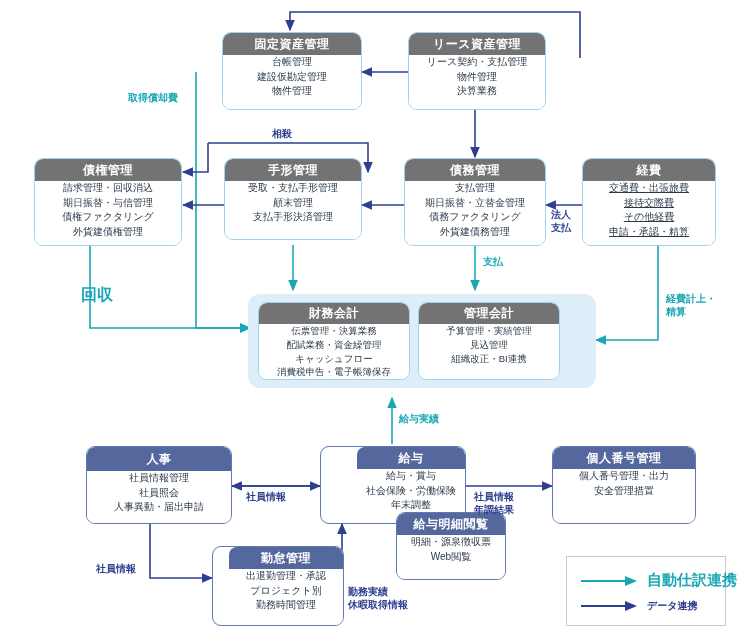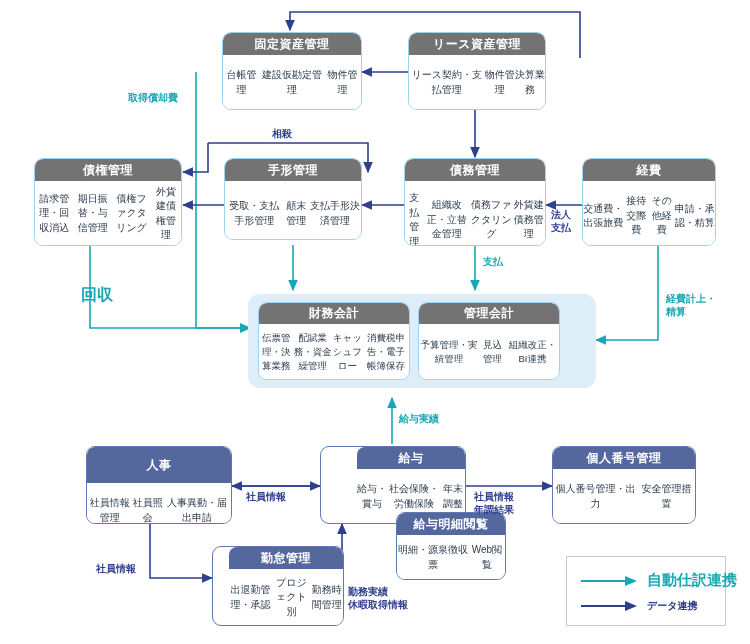--- a/index.html
+++ b/index.html
@@ -24,21 +24,21 @@
     font-weight:bold;
     color:#ffffff;
     letter-spacing:.5px;
     box-sizing:border-box;
     display:flex;align-items:center;justify-content:center;
   }
   .box .bd{
     text-align:center;
     color:#2b3a4a;
     box-sizing:border-box;
-    display:flex;flex-direction:row;align-items:center;justify-content:flex-end;
+    display:flex;flex-direction:column;align-items:center;justify-content:flex-start;
     line-height:1.45;
     white-space:pre-line;
   }
 
   
   .fin{border:1px solid #9fd2ee;}
   .fin .hd{background:#737373;border-radius:8px 8px 0 0;}
   .fin .bd{background:#ffffff;}
 
   
@@ -153,42 +153,42 @@
     <div class="bd" style="height:65px;font-size:10px;"><div>請求管理・回収消込</div><div>期日振替・与信管理</div><div>債権ファクタリング</div><div>外貨建債権管理</div></div>
   </div>
 
   <div class="box fin" style="left:224px;top:158px;width:138px;height:82px;">
     <div class="hd" style="height:22px;font-size:12px;">手形管理</div>
     <div class="bd" style="height:65px;font-size:10px;"><div>受取・支払手形管理</div><div>顛末管理</div><div>支払手形決済管理</div></div>
   </div>
 
   <div class="box fin" style="left:404px;top:158px;width:142px;height:88px;">
     <div class="hd" style="height:22px;font-size:12px;">債務管理</div>
-    <div class="bd" style="height:78px;font-size:10px;"><div>支払管理</div><div>組織改正・立替金管理</div><div>債務ファクタリング</div><div>外貨建債務管理</div></div>
+    <div class="bd" style="height:78px;font-size:10px;"><div>支払管理</div><div>期日振替・立替金管理</div><div>債務ファクタリング</div><div>外貨建債務管理</div></div>
   </div>
 
   <div class="box fin" style="left:582px;top:158px;width:134px;height:88px;">
     <div class="hd" style="height:22px;font-size:12px;">経費</div>
-    <div class="bd" style="height:70px;font-size:10px;"><div>交通費・出張旅費</div><div>接待交際費</div><div>その他経費</div><div>申請・承認・精算</div></div>
+    <div class="bd" style="height:70px;font-size:10px;text-decoration:underline;"><div>交通費・出張旅費</div><div>接待交際費</div><div>その他経費</div><div>申請・承認・精算</div></div>
   </div>
 
   <div class="group" style="left:248px;top:294px;width:348px;height:94px;"></div>
 
   <div class="box fin" style="left:258px;top:302px;width:152px;height:78px;">
     <div class="hd" style="height:21px;font-size:12px;">財務会計</div>
     <div class="bd" style="height:56px;font-size:9.5px;"><div>伝票管理・決算業務</div><div>配賦業務・資金繰管理</div><div>キャッシュフロー</div><div>消費税申告・電子帳簿保存</div></div>
   </div>
 
   <div class="box fin" style="left:418px;top:302px;width:142px;height:78px;">
     <div class="hd" style="height:21px;font-size:12px;">管理会計</div>
     <div class="bd" style="height:56px;font-size:9.5px;"><div>予算管理・実績管理</div><div>見込管理</div><div>組織改正・BI連携</div></div>
   </div>
 
   <div class="box hr" style="left:86px;top:446px;width:146px;height:78px;">
-    <div class="hd" style="height:36px;font-size:12px;">人事</div>
+    <div class="hd" style="height:24px;font-size:12px;">人事</div>
     <div class="bd" style="height:55px;font-size:10px;"><div>社員情報管理</div><div>社員照会</div><div>人事異動・届出申請</div></div>
   </div>
 
   <div class="box hr" style="left:320px;top:446px;width:146px;height:78px;padding-left:36px;">
     <div class="hd" style="height:22px;font-size:12px;">給与</div>
     <div class="bd" style="height:55px;font-size:10px;"><div>給与・賞与</div><div>社会保険・労働保険</div><div>年末調整</div></div>
   </div>
 
   <div class="box hr" style="left:552px;top:446px;width:144px;height:78px;">
     <div class="hd" style="height:22px;font-size:12px;">個人番号管理</div>

